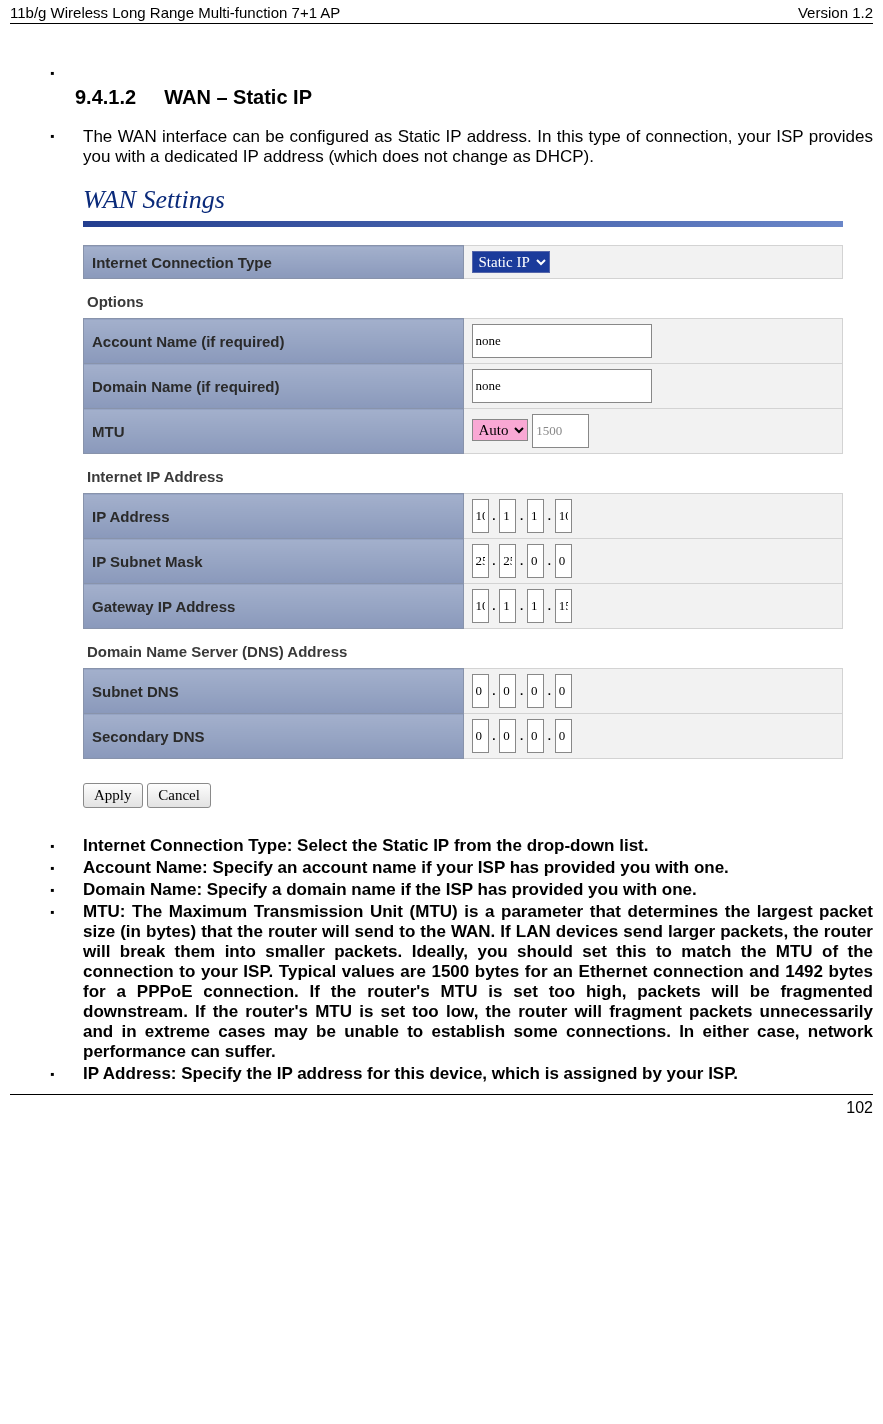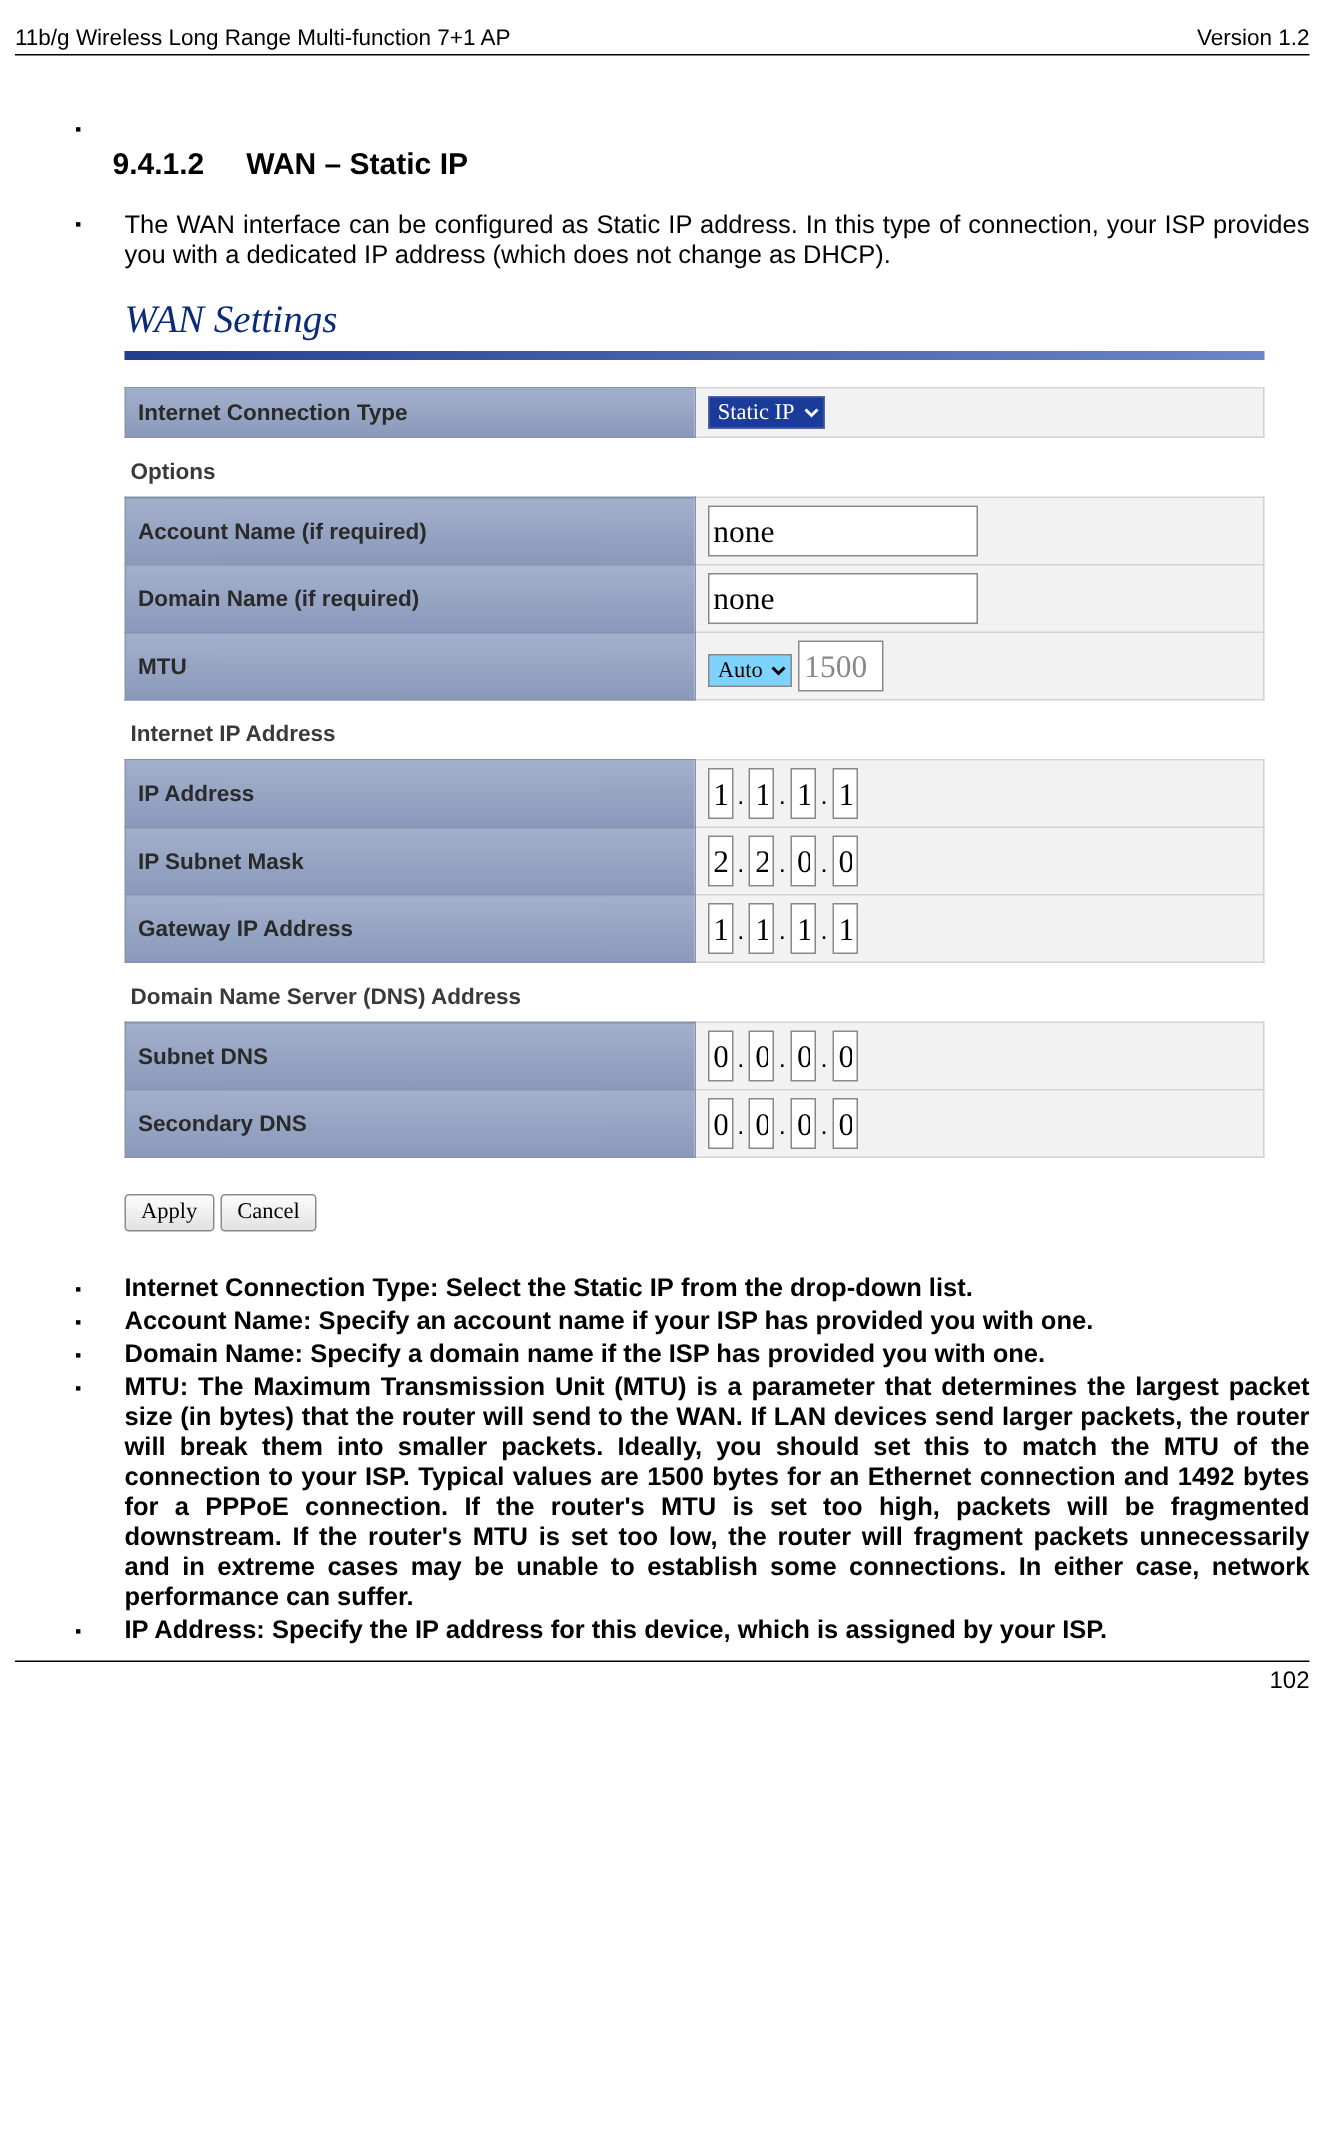--- a/index.html
+++ b/index.html
@@ -11,21 +11,21 @@
     background: #fff;
     width: 883px;
   }
   .page {
     padding: 0 10px;
   }
   .header-row {
     display: flex;
     justify-content: space-between;
     border-bottom: 1px solid #000;
-    padding: 17px 0 2px 0;
+    padding: 4px 0 2px 0;
     font-size: 15px;
   }
   .footer-row {
     display: flex;
     justify-content: flex-end;
     border-top: 1px solid #000;
     padding: 4px 0;
     font-size: 16px;
     margin-top: 10px;
   }
@@ -104,31 +104,31 @@
     font-weight: bold;
     color: #3a3a3a;
     font-size: 15px;
     padding: 14px 0 8px 4px;
   }
   .txt-input {
     font-family: "Times New Roman", serif;
     border: 1px solid #888;
     background: #fff;
     padding: 16px 3px;
-    font-size: 21px;
+    font-size: 13px;
     height: 20px;
     box-sizing: border-box;
   }
   .txt-input.wide { width: 180px; }
   .txt-input.oct { width: 17px; text-align: left; }
   .txt-input.dis { color: #888; width: 57px; }
   .sel {
     font-family: "Times New Roman", serif;
     border: 1px solid #888;
-    background: #7dd3fc;
+    background: #f9a8d4;
     font-size: 15px;
     height: 22px;
     padding: 0 2px;
   }
   .sel.static {
     background: #1b3b9b;
     color: #fff;
     border: 1px solid #5566aa;
   }
   .dot { margin: 0 3px; }

